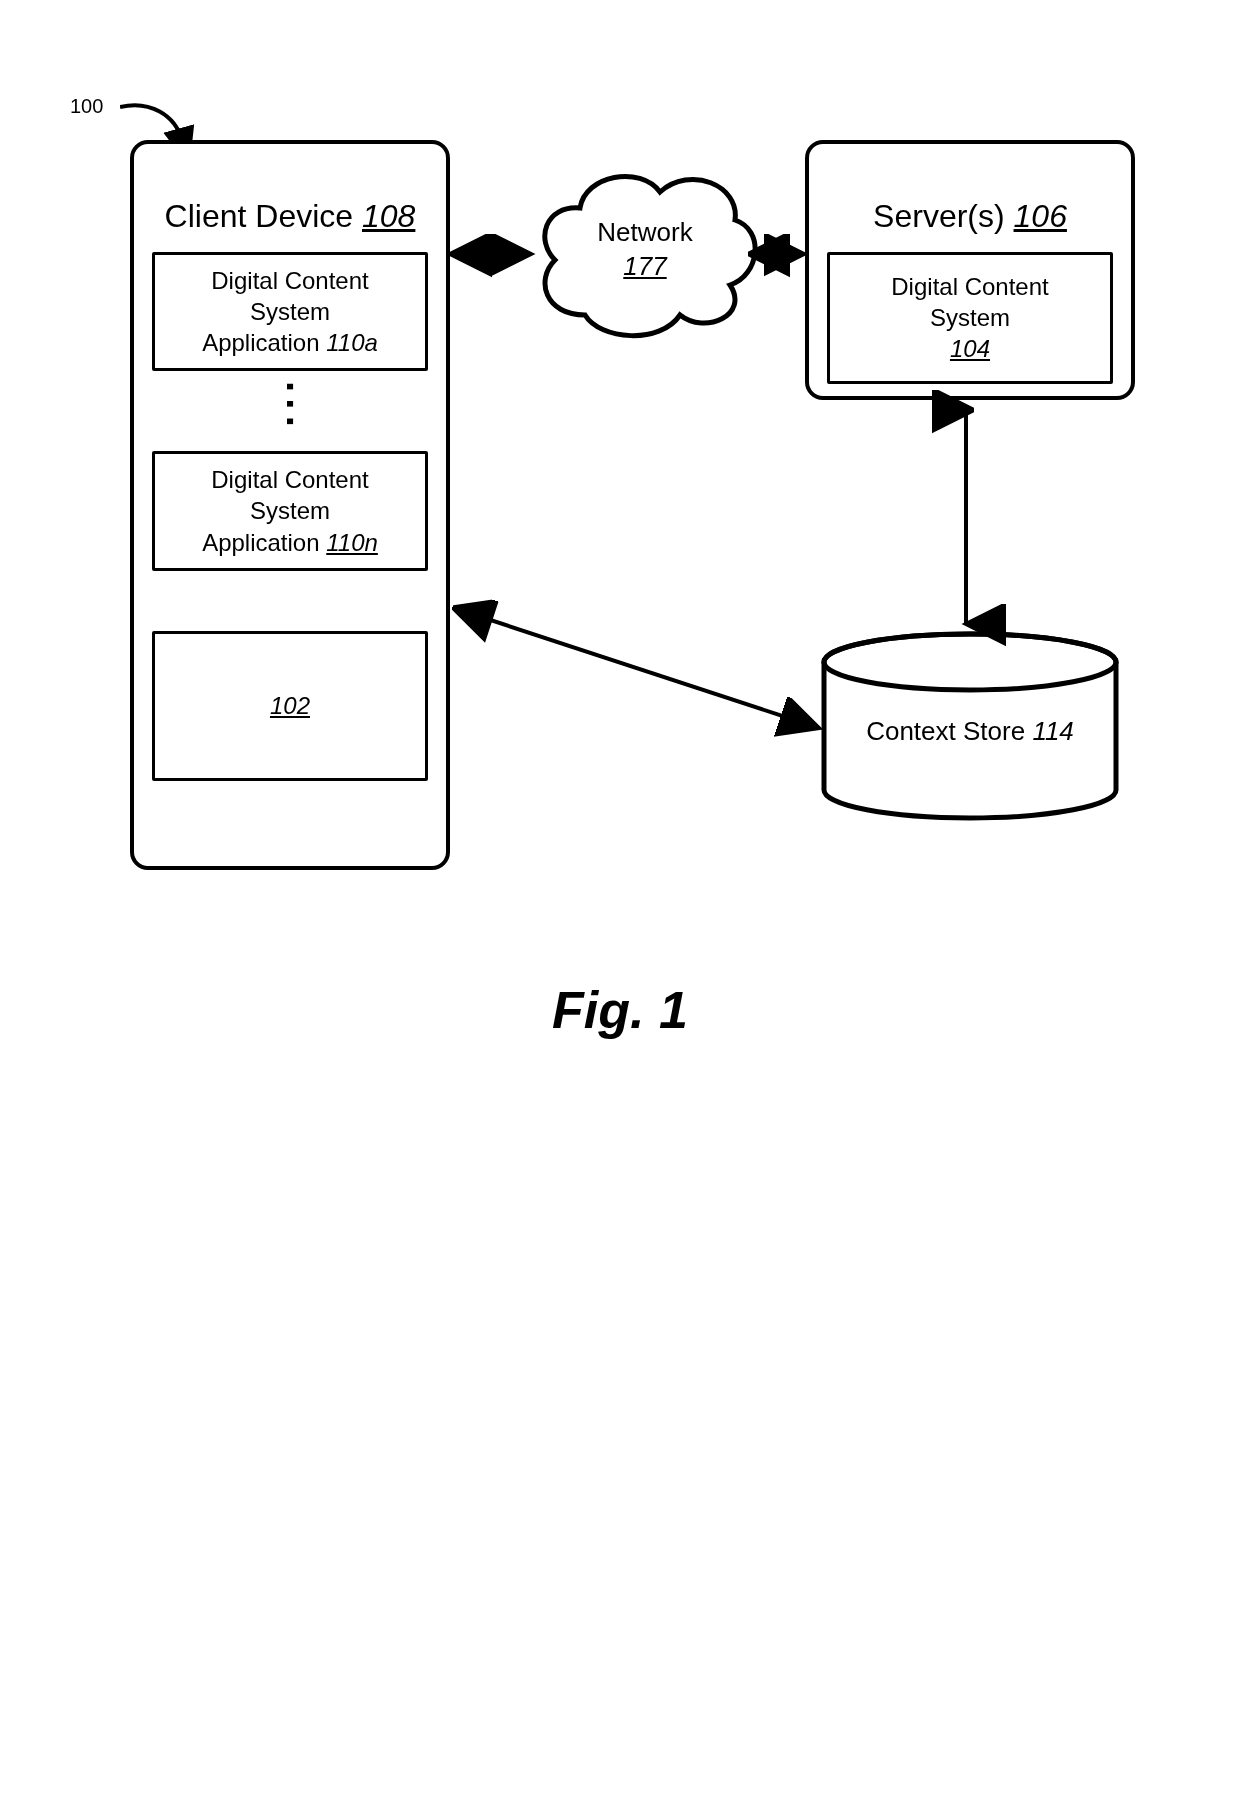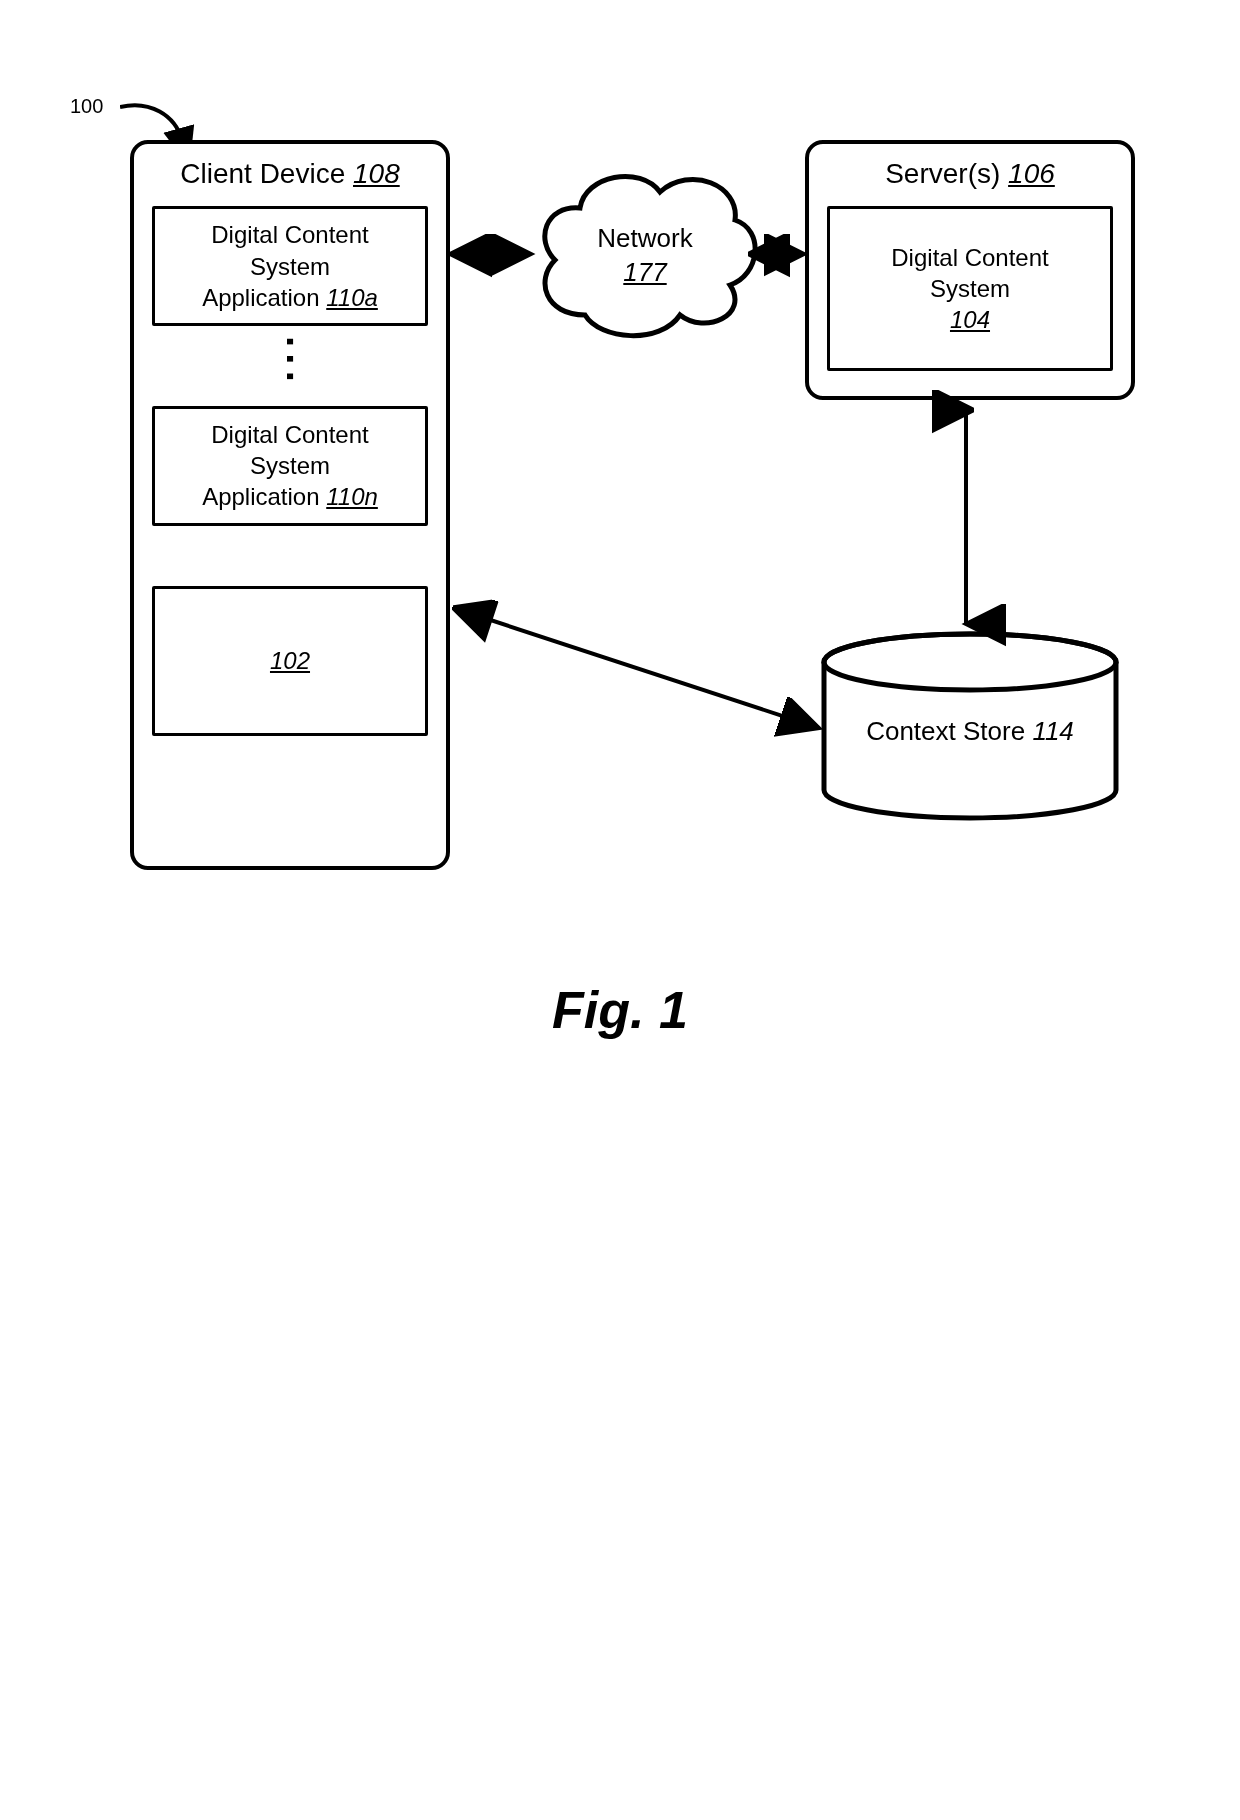--- a/index.html
+++ b/index.html
@@ -29,21 +29,21 @@
       border: 4px solid #000;
       border-radius: 18px;
       position: absolute;
       background: #fff;
       text-align: center;
       display: flex;
       flex-direction: column;
       align-items: center;
       padding: 12px 18px;
     }
-    .box-title { font-size: 28px; line-height: 1.3; }
+    .box-title { font-size: 32px; line-height: 1.3; margin-top: 40px; }
     .box-title .ref { text-decoration: underline; font-style: italic; }
     .inner-box {
       border: 3px solid #000;
       border-radius: 2px;
       width: 100%;
       padding: 10px 24px;
       font-size: 24px;
       line-height: 1.3;
     }
     .client {
@@ -70,21 +70,21 @@
     .server .inner-box { margin-top: 14px; height: 165px; display:flex; align-items:center; justify-content:center; flex-direction: column; }
     .network-cloud {
       position: absolute;
       top: 160px;
       left: 530px;
       width: 230px;
       height: 185px;
     }
     .network-label {
       position: absolute;
-      top: 222px;
+      top: 216px;
       left: 575px;
       width: 140px;
       text-align: center;
       font-size: 26px;
       line-height: 1.3;
     }
     .network-label .ref { text-decoration: underline; font-style: italic; }
     .cylinder {
       position: absolute;
       top: 630px;
@@ -138,21 +138,21 @@
 
   <div class="box client">
     <div class="box-title">
       <span>Client Device</span>
       <span class="ref">108</span>
     </div>
     <div class="inner-box">
       <div>Digital Content System</div>
       <div>
         <span>Application</span>
-        <span class="ref" style="text-decoration:underline;font-style:italic;">110a</span>
+        <span class="ref" style="font-style:italic;">110a</span>
       </div>
     </div>
     <div class="ellipsis">···</div>
     <div class="inner-box">
       <div>Digital Content System</div>
       <div>
         <span>Application</span>
         <span class="ref" style="text-decoration:underline;font-style:italic;">110n</span>
       </div>
     </div>

